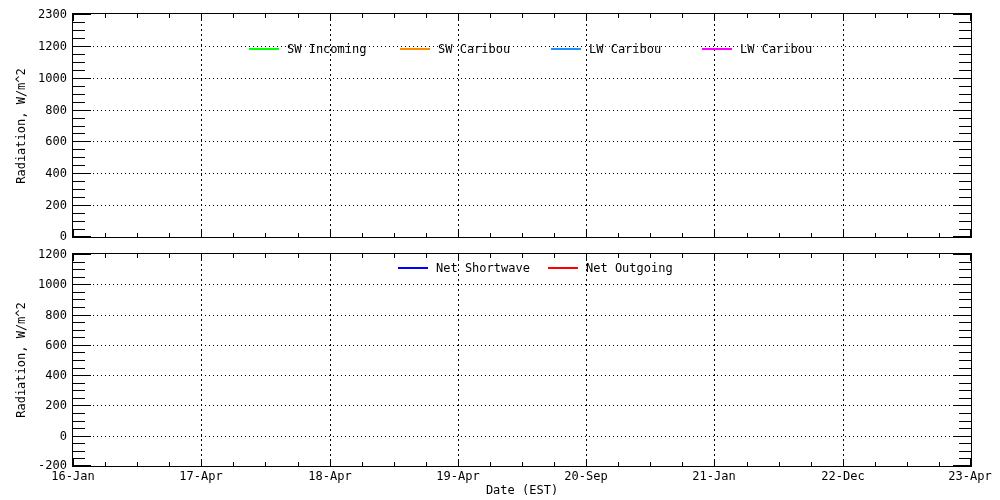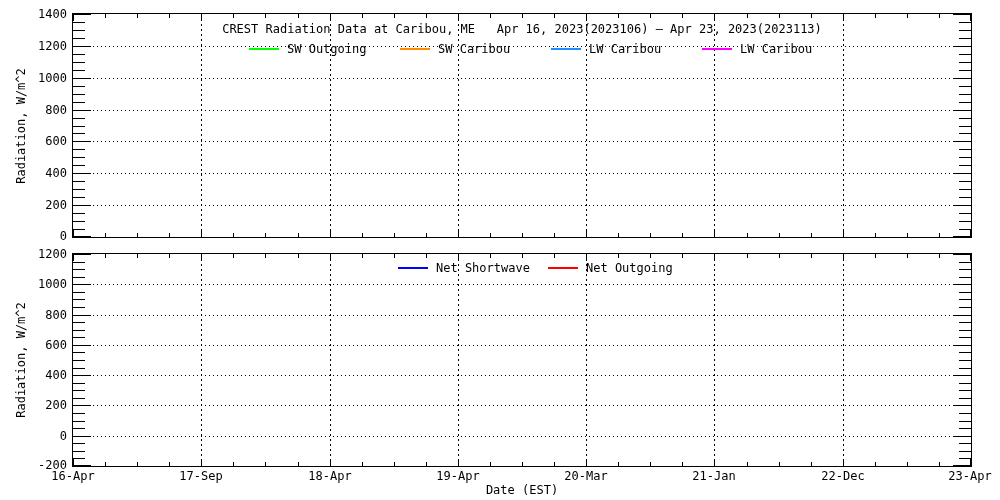--- a/index.html
+++ b/index.html
@@ -26,21 +26,20 @@
   .ytitle.t0{left:21px;top:126px;}
   .ytitle.t1{left:21px;top:360px;}
   .xtitle{position:absolute;left:522px;top:483px;transform:translateX(-50%);white-space:nowrap;}
 </style>
 </head>
 <body>
 
 <div class="figure">
 
   <div class="panel" id="panel-0">
-    <div class="chart-title">CREST Radiation Data at Caribou, ME   Apr 16, 2023(2023106) – Apr 23, 2023(2023113)</div>
   <div class="tick" style="left: 0px; top: 222px; width: 18px; height: 1px;"></div>
       <div class="tick" style="right: 0px; top: 222px; width: 18px; height: 1px;"></div>
       <div class="ylab" style="left: -52px; top: 215px;">0</div>
       <div class="tick" style="left: 0px; top: 215px; width: 12px; height: 1px;"></div>
       <div class="tick" style="right: 0px; top: 215px; width: 12px; height: 1px;"></div>
       <div class="tick" style="left: 0px; top: 207px; width: 12px; height: 1px;"></div>
       <div class="tick" style="right: 0px; top: 207px; width: 12px; height: 1px;"></div>
       <div class="tick" style="left: 0px; top: 199px; width: 12px; height: 1px;"></div>
       <div class="tick" style="right: 0px; top: 199px; width: 12px; height: 1px;"></div>
       <div class="tick" style="left: 0px; top: 191px; width: 18px; height: 1px;"></div>
@@ -98,21 +97,21 @@
       <div class="grid-h" style="top: 32px;"></div>
       <div class="ylab" style="left: -52px; top: 25px;">1200</div>
       <div class="tick" style="left: 0px; top: 24px; width: 12px; height: 1px;"></div>
       <div class="tick" style="right: 0px; top: 24px; width: 12px; height: 1px;"></div>
       <div class="tick" style="left: 0px; top: 16px; width: 12px; height: 1px;"></div>
       <div class="tick" style="right: 0px; top: 16px; width: 12px; height: 1px;"></div>
       <div class="tick" style="left: 0px; top: 8px; width: 12px; height: 1px;"></div>
       <div class="tick" style="right: 0px; top: 8px; width: 12px; height: 1px;"></div>
       <div class="tick" style="left: 0px; top: 0px; width: 18px; height: 1px;"></div>
       <div class="tick" style="right: 0px; top: 0px; width: 18px; height: 1px;"></div>
-      <div class="ylab" style="left: -52px; top: -7px;">1400</div>
+      <div class="ylab" style="left: -52px; top: -7px;">2300</div>
       <div class="tick" style="left: 0px; bottom: 0px; width: 1px; height: 7px;"></div>
       <div class="tick" style="left: 0px; top: 0px; width: 1px; height: 7px;"></div>
       <div class="tick" style="left: 32px; bottom: 0px; width: 1px; height: 4px;"></div>
       <div class="tick" style="left: 32px; top: 0px; width: 1px; height: 4px;"></div>
       <div class="tick" style="left: 64px; bottom: 0px; width: 1px; height: 4px;"></div>
       <div class="tick" style="left: 64px; top: 0px; width: 1px; height: 4px;"></div>
       <div class="tick" style="left: 96px; bottom: 0px; width: 1px; height: 4px;"></div>
       <div class="tick" style="left: 96px; top: 0px; width: 1px; height: 4px;"></div>
       <div class="tick" style="left: 128px; bottom: 0px; width: 1px; height: 7px;"></div>
       <div class="tick" style="left: 128px; top: 0px; width: 1px; height: 7px;"></div>
@@ -165,21 +164,21 @@
       <div class="tick" style="left: 802px; bottom: 0px; width: 1px; height: 4px;"></div>
       <div class="tick" style="left: 802px; top: 0px; width: 1px; height: 4px;"></div>
       <div class="tick" style="left: 834px; bottom: 0px; width: 1px; height: 4px;"></div>
       <div class="tick" style="left: 834px; top: 0px; width: 1px; height: 4px;"></div>
       <div class="tick" style="left: 866px; bottom: 0px; width: 1px; height: 4px;"></div>
       <div class="tick" style="left: 866px; top: 0px; width: 1px; height: 4px;"></div>
       <div class="tick" style="left: 897px; bottom: 0px; width: 1px; height: 7px;"></div>
       <div class="tick" style="left: 897px; top: 0px; width: 1px; height: 7px;"></div>
       <div class="legend-item" style="left: 176px; top: 28px;">
         <span class="legend-line" style="background: rgb(0, 255, 0);"></span>
-        <span class="legend-label">SW Outgoing</span>
+        <span class="legend-label">SW Incoming</span>
       </div>
       <div class="legend-item" style="left: 327px; top: 28px;">
         <span class="legend-line" style="background: rgb(255, 140, 0);"></span>
         <span class="legend-label">SW Caribou</span>
       </div>
       <div class="legend-item" style="left: 478px; top: 28px;">
         <span class="legend-line" style="background: rgb(30, 144, 255);"></span>
         <span class="legend-label">LW Caribou</span>
       </div>
       <div class="legend-item" style="left: 629px; top: 28px;">
@@ -256,31 +255,31 @@
       <div class="tick" style="right: 0px; top: 23px; width: 12px; height: 1px;"></div>
       <div class="tick" style="left: 0px; top: 15px; width: 12px; height: 1px;"></div>
       <div class="tick" style="right: 0px; top: 15px; width: 12px; height: 1px;"></div>
       <div class="tick" style="left: 0px; top: 8px; width: 12px; height: 1px;"></div>
       <div class="tick" style="right: 0px; top: 8px; width: 12px; height: 1px;"></div>
       <div class="tick" style="left: 0px; top: 0px; width: 18px; height: 1px;"></div>
       <div class="tick" style="right: 0px; top: 0px; width: 18px; height: 1px;"></div>
       <div class="ylab" style="left: -52px; top: -7px;">1200</div>
       <div class="tick" style="left: 0px; bottom: 0px; width: 1px; height: 7px;"></div>
       <div class="tick" style="left: 0px; top: 0px; width: 1px; height: 7px;"></div>
-      <div class="xlab" style="left: -32px; top: 215px;">16-Apr</div>
+      <div class="xlab" style="left: -32px; top: 215px;">16-Jan</div>
       <div class="tick" style="left: 32px; bottom: 0px; width: 1px; height: 4px;"></div>
       <div class="tick" style="left: 32px; top: 0px; width: 1px; height: 4px;"></div>
       <div class="tick" style="left: 64px; bottom: 0px; width: 1px; height: 4px;"></div>
       <div class="tick" style="left: 64px; top: 0px; width: 1px; height: 4px;"></div>
       <div class="tick" style="left: 96px; bottom: 0px; width: 1px; height: 4px;"></div>
       <div class="tick" style="left: 96px; top: 0px; width: 1px; height: 4px;"></div>
       <div class="tick" style="left: 128px; bottom: 0px; width: 1px; height: 7px;"></div>
       <div class="tick" style="left: 128px; top: 0px; width: 1px; height: 7px;"></div>
       <div class="grid-v" style="left: 128px;"></div>
-      <div class="xlab" style="left: 96px; top: 215px;">17-Sep</div>
+      <div class="xlab" style="left: 96px; top: 215px;">17-Apr</div>
       <div class="tick" style="left: 160px; bottom: 0px; width: 1px; height: 4px;"></div>
       <div class="tick" style="left: 160px; top: 0px; width: 1px; height: 4px;"></div>
       <div class="tick" style="left: 192px; bottom: 0px; width: 1px; height: 4px;"></div>
       <div class="tick" style="left: 192px; top: 0px; width: 1px; height: 4px;"></div>
       <div class="tick" style="left: 225px; bottom: 0px; width: 1px; height: 4px;"></div>
       <div class="tick" style="left: 225px; top: 0px; width: 1px; height: 4px;"></div>
       <div class="tick" style="left: 257px; bottom: 0px; width: 1px; height: 7px;"></div>
       <div class="tick" style="left: 257px; top: 0px; width: 1px; height: 7px;"></div>
       <div class="grid-v" style="left: 257px;"></div>
       <div class="xlab" style="left: 225px; top: 215px;">18-Apr</div>
@@ -296,21 +295,21 @@
       <div class="xlab" style="left: 353px; top: 215px;">19-Apr</div>
       <div class="tick" style="left: 417px; bottom: 0px; width: 1px; height: 4px;"></div>
       <div class="tick" style="left: 417px; top: 0px; width: 1px; height: 4px;"></div>
       <div class="tick" style="left: 449px; bottom: 0px; width: 1px; height: 4px;"></div>
       <div class="tick" style="left: 449px; top: 0px; width: 1px; height: 4px;"></div>
       <div class="tick" style="left: 481px; bottom: 0px; width: 1px; height: 4px;"></div>
       <div class="tick" style="left: 481px; top: 0px; width: 1px; height: 4px;"></div>
       <div class="tick" style="left: 513px; bottom: 0px; width: 1px; height: 7px;"></div>
       <div class="tick" style="left: 513px; top: 0px; width: 1px; height: 7px;"></div>
       <div class="grid-v" style="left: 513px;"></div>
-      <div class="xlab" style="left: 481px; top: 215px;">20-Mar</div>
+      <div class="xlab" style="left: 481px; top: 215px;">20-Sep</div>
       <div class="tick" style="left: 545px; bottom: 0px; width: 1px; height: 4px;"></div>
       <div class="tick" style="left: 545px; top: 0px; width: 1px; height: 4px;"></div>
       <div class="tick" style="left: 577px; bottom: 0px; width: 1px; height: 4px;"></div>
       <div class="tick" style="left: 577px; top: 0px; width: 1px; height: 4px;"></div>
       <div class="tick" style="left: 609px; bottom: 0px; width: 1px; height: 4px;"></div>
       <div class="tick" style="left: 609px; top: 0px; width: 1px; height: 4px;"></div>
       <div class="tick" style="left: 641px; bottom: 0px; width: 1px; height: 7px;"></div>
       <div class="tick" style="left: 641px; top: 0px; width: 1px; height: 7px;"></div>
       <div class="grid-v" style="left: 641px;"></div>
       <div class="xlab" style="left: 609px; top: 215px;">21-Jan</div>

